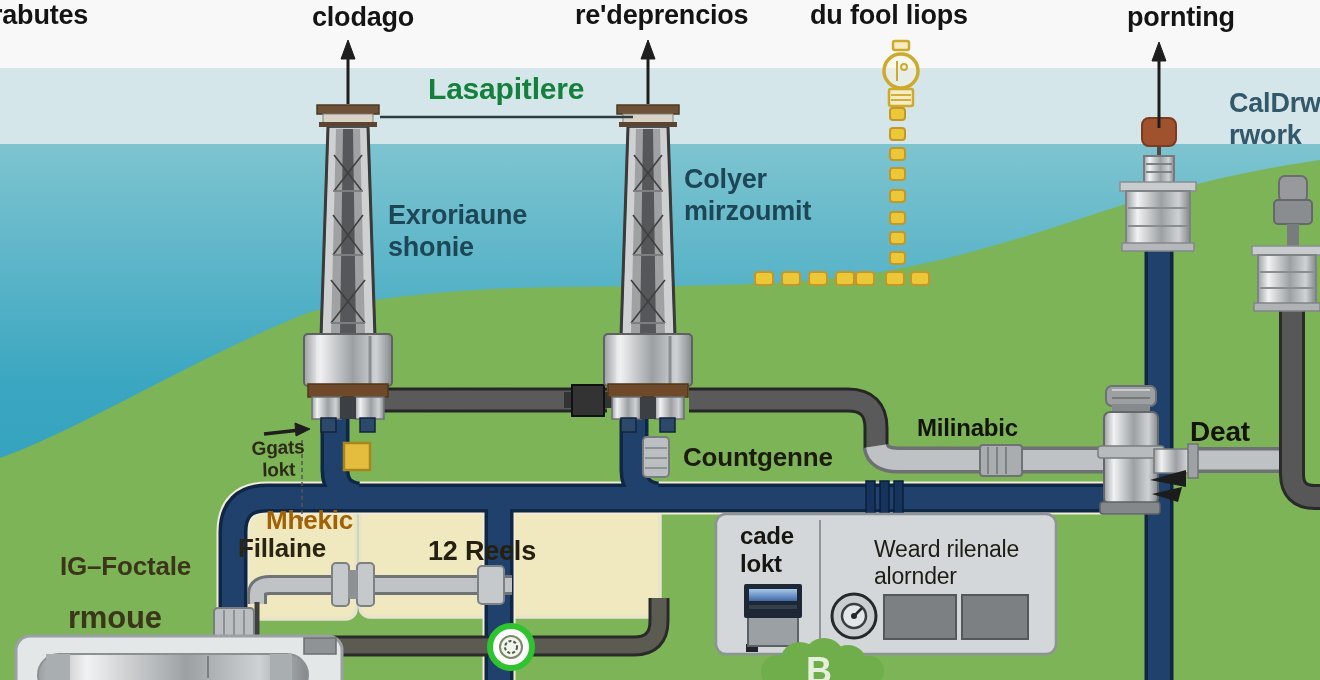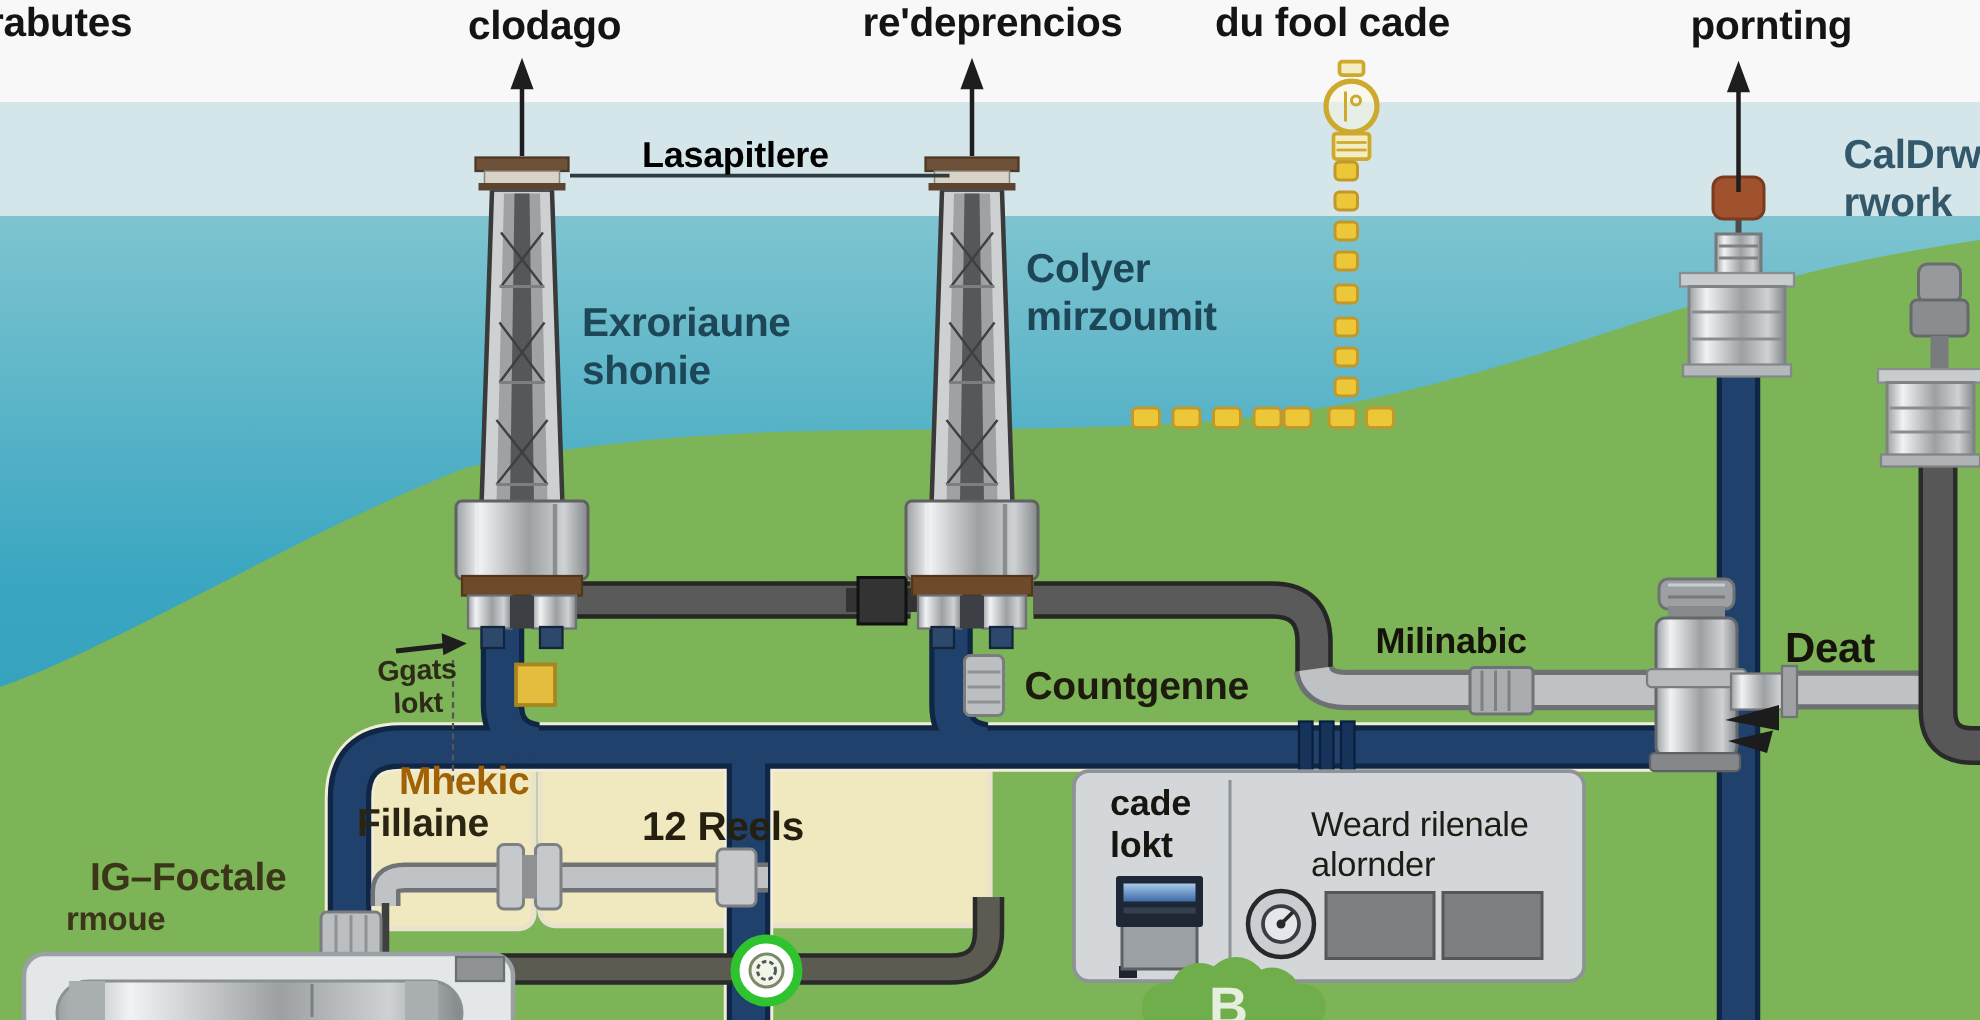--- a/index.html
+++ b/index.html
@@ -286,24 +286,24 @@
     <circle cx="824" cy="659" r="21"></circle>
     <circle cx="848" cy="664" r="19"></circle>
     <circle cx="869" cy="671" r="15"></circle>
     <rect x="765" y="670" width="115" height="12"></rect>
   </g>
 </svg>
 
 <div class="lb top-label" style="left:-8px;top:0px">rabutes</div>
 <div class="lb top-label" style="left:312px;top:2px">clodago</div>
 <div class="lb top-label" style="left:575px;top:0px">re'deprencios</div>
-<div class="lb top-label" style="left:810px;top:0px">du fool cade</div>
+<div class="lb top-label" style="left:810px;top:0px">du fool liops</div>
 <div class="lb top-label" style="left:1127px;top:2px">pornting</div>
 
-<div class="lb" style="left:428px;top:90px;font-size:24px;color:#000000">Lasapitlere</div>
+<div class="lb" style="left:428px;top:72px;font-size:30px;color:#15803d">Lasapitlere</div>
 
 <div class="lb water-label" style="left:684px;top:164px">
   <div>Colyer</div>
   <div>mirzoumit</div>
 </div>
 <div class="lb water-label" style="left:388px;top:200px">
   <div>Exroriaune</div>
   <div>shonie</div>
 </div>
 <div class="lb" style="left:1229px;top:88px;font-size:27px;color:#32586a">
@@ -318,22 +318,22 @@
 
 <div class="lb" style="left:683px;top:443px;font-size:26px;color:#1d1a0e">Countgenne</div>
 <div class="lb" style="left:917px;top:414px;font-size:24px;color:#15130a">Milinabic</div>
 <div class="lb" style="left:1190px;top:416px;font-size:28px;color:#15130a">Deat</div>
 
 <div class="lb ground-label" style="left:266px;top:506px;color:#a16207">Mhekic</div>
 <div class="lb ground-label" style="left:238px;top:534px;color:#2a2513">Fillaine</div>
 
 <div class="lb" style="left:428px;top:536px;font-size:27px;color:#241f0f">12 Reels</div>
 
-<div class="lb" style="left:60px;top:570px;font-size:26px;color:#3b3619">IG–Foctale</div>
-<div class="lb" style="left:44px;top:600px;font-size:22px;color:#3b3619">rmoue</div>
+<div class="lb" style="left:60px;top:552px;font-size:26px;color:#3b3619">IG–Foctale</div>
+<div class="lb" style="left:68px;top:600px;font-size:31px;color:#3b3619">rmoue</div>
 
 <div class="lb" style="left:740px;top:522px;font-size:24px;color:#171510">
   <div>cade</div>
   <div>lokt</div>
 </div>
 <div class="lb" style="left:874px;top:536px;font-size:23px;font-weight:400;color:#1d1c15">
   <div>Weard rilenale</div>
   <div>alornder</div>
 </div>
 

